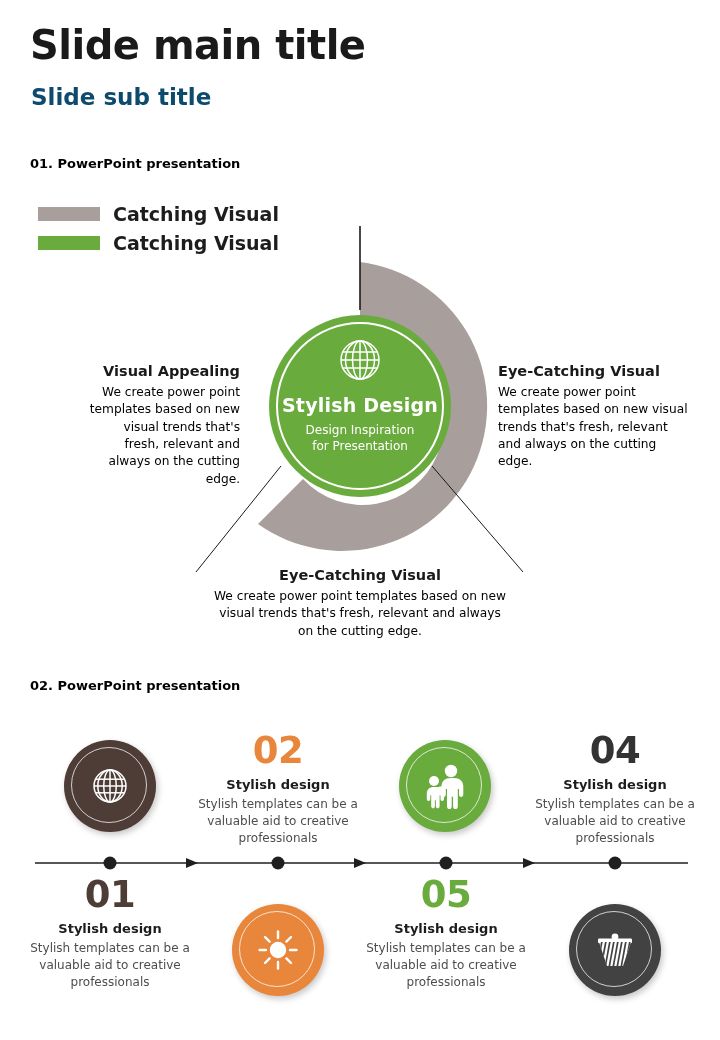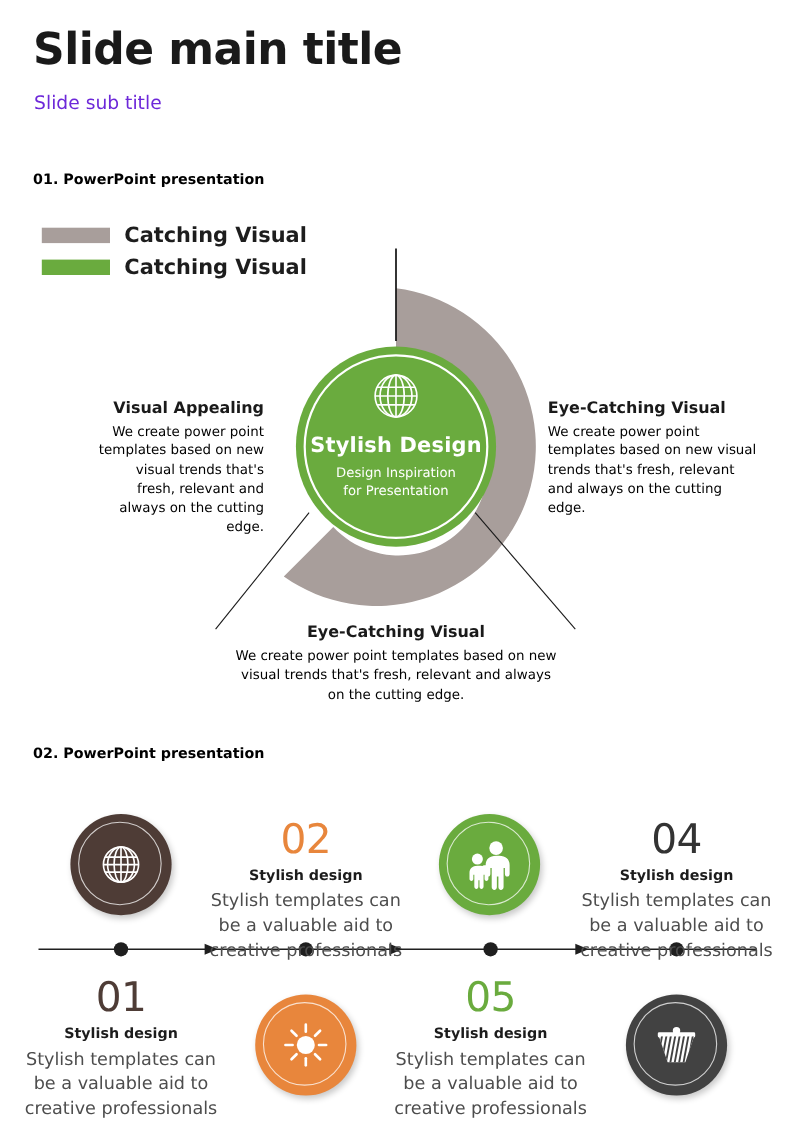--- a/index.html
+++ b/index.html
@@ -23,23 +23,23 @@
     font-size: 40px;
     font-weight: bold;
     color: #1a1a1a;
     letter-spacing: -0.5px;
     font-family: "DejaVu Sans", sans-serif;
   }
   #slide-subtitle {
     position: absolute;
     left: 31px;
     top: 84px;
-    font-size: 17px;
-    font-weight: normal;
-    color: #6d28d9;
+    font-size: 23px;
+    font-weight: bold;
+    color: #0c4a6e;
   }
 
   .section-heading {
     position: absolute;
     font-size: 13px;
     font-weight: bold;
     color: #000000;
   }
   #section-1-heading { left: 30px; top: 156px; }
   #section-2-heading { left: 30px; top: 678px; }
@@ -148,33 +148,33 @@
     left: 0; top: 0;
     width: 92px; height: 92px;
     display: flex;
     align-items: center;
     justify-content: center;
   }
 
   .tl-text { position: absolute; width: 176px; text-align: center; }
   .tl-num {
     font-size: 37px;
-    font-weight: normal;
+    font-weight: bold;
     line-height: 1;
-    margin: 12px 0 8px 0;
+    margin: 0 0 8px 0;
     letter-spacing: -0.5px;
   }
   .tl-head {
     font-size: 13px;
     font-weight: bold;
     color: #1c1c1c;
     margin: 0 0 4px 0;
   }
   .tl-body {
-    font-size: 16px;
+    font-size: 12px;
     color: #4d4d4d;
     line-height: 1.4;
     margin: 0;
   }
 </style>
 </head>
 <body>
 
 <div id="slide-title">Slide main title</div>
 <div id="slide-subtitle">Slide sub title</div>

